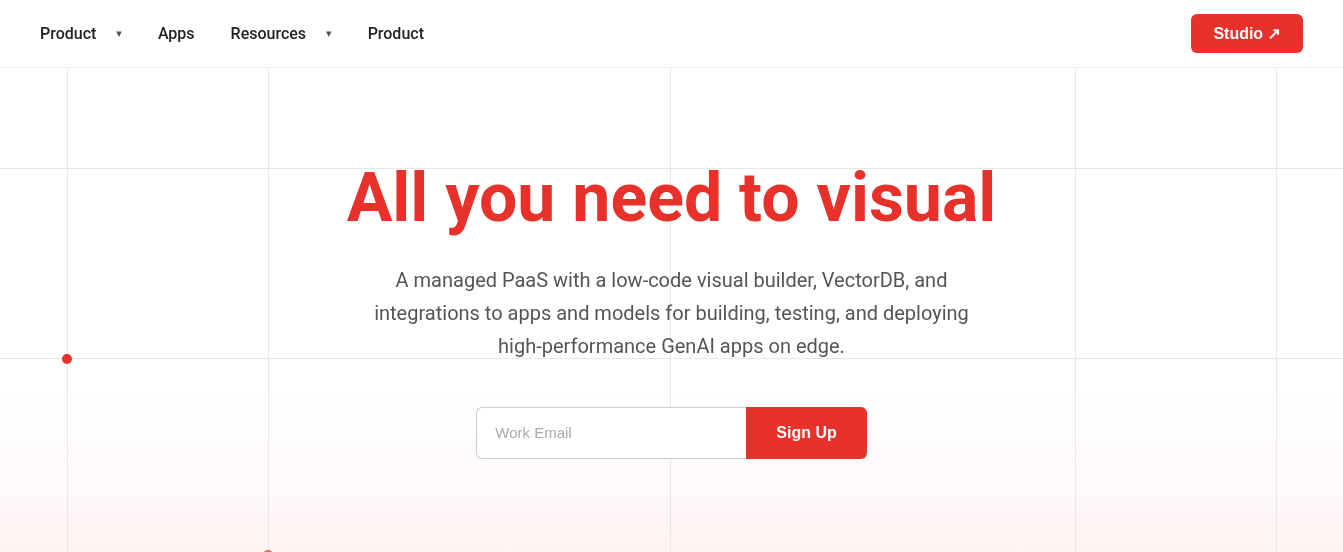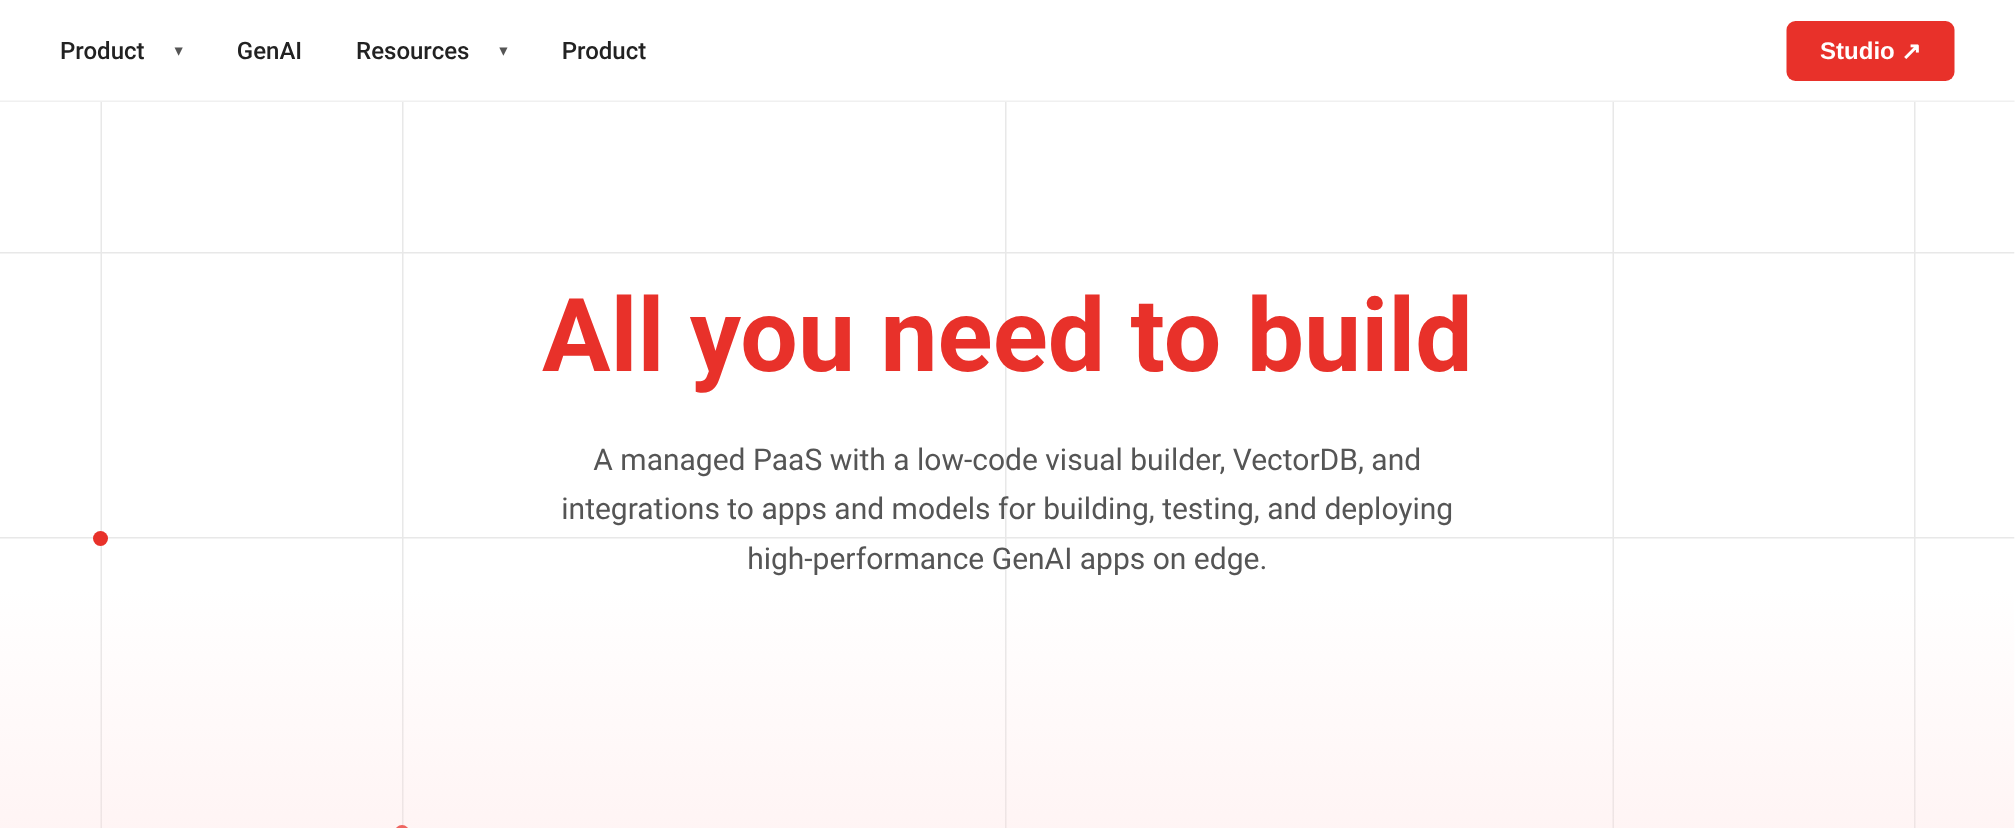--- a/index.html
+++ b/index.html
@@ -209,21 +209,21 @@
 <body>
 
 <nav class="navbar">
 
   <div class="nav-links">
     <a class="nav-item">
       <span>Product</span>
       <span class="chevron">▾</span>
     </a>
     <a class="nav-item">
-      <span>GenAI</span>
+      <span>Apps</span>
     </a>
     <a class="nav-item">
       <span>Resources</span>
       <span class="chevron">▾</span>
     </a>
     <a class="nav-item">
       <span>Product</span>
     </a>
   </div>
 
@@ -248,19 +248,25 @@
     <div class="grid-horizontal" style="top: 290px;"></div>
 
     <div class="dot-accent" style="left: 62px; top: 286px;"></div>
     <div class="dot-accent" style="left: 263px; top: 482px;"></div>
   </div>
 
   <div class="gradient-bottom"></div>
 
   <div class="hero-content">
     <h1 class="hero-title">
-      <span>All you need to build</span><br>
+      <span>All you need to visual</span><br>
     </h1>
     <p class="hero-subtitle">A managed PaaS with a low-code visual builder, VectorDB, and integrations to apps and models for building, testing, and deploying high-performance GenAI apps on edge.</p>
 
+    <div class="cta-row">
+      <input class="email-input" type="email" placeholder="Work Email" style="">
+      <button class="signup-btn">
+        <span>Sign Up</span>
+      </button>
+    </div>
   </div>
 
 </section>
 
 </body></html>

